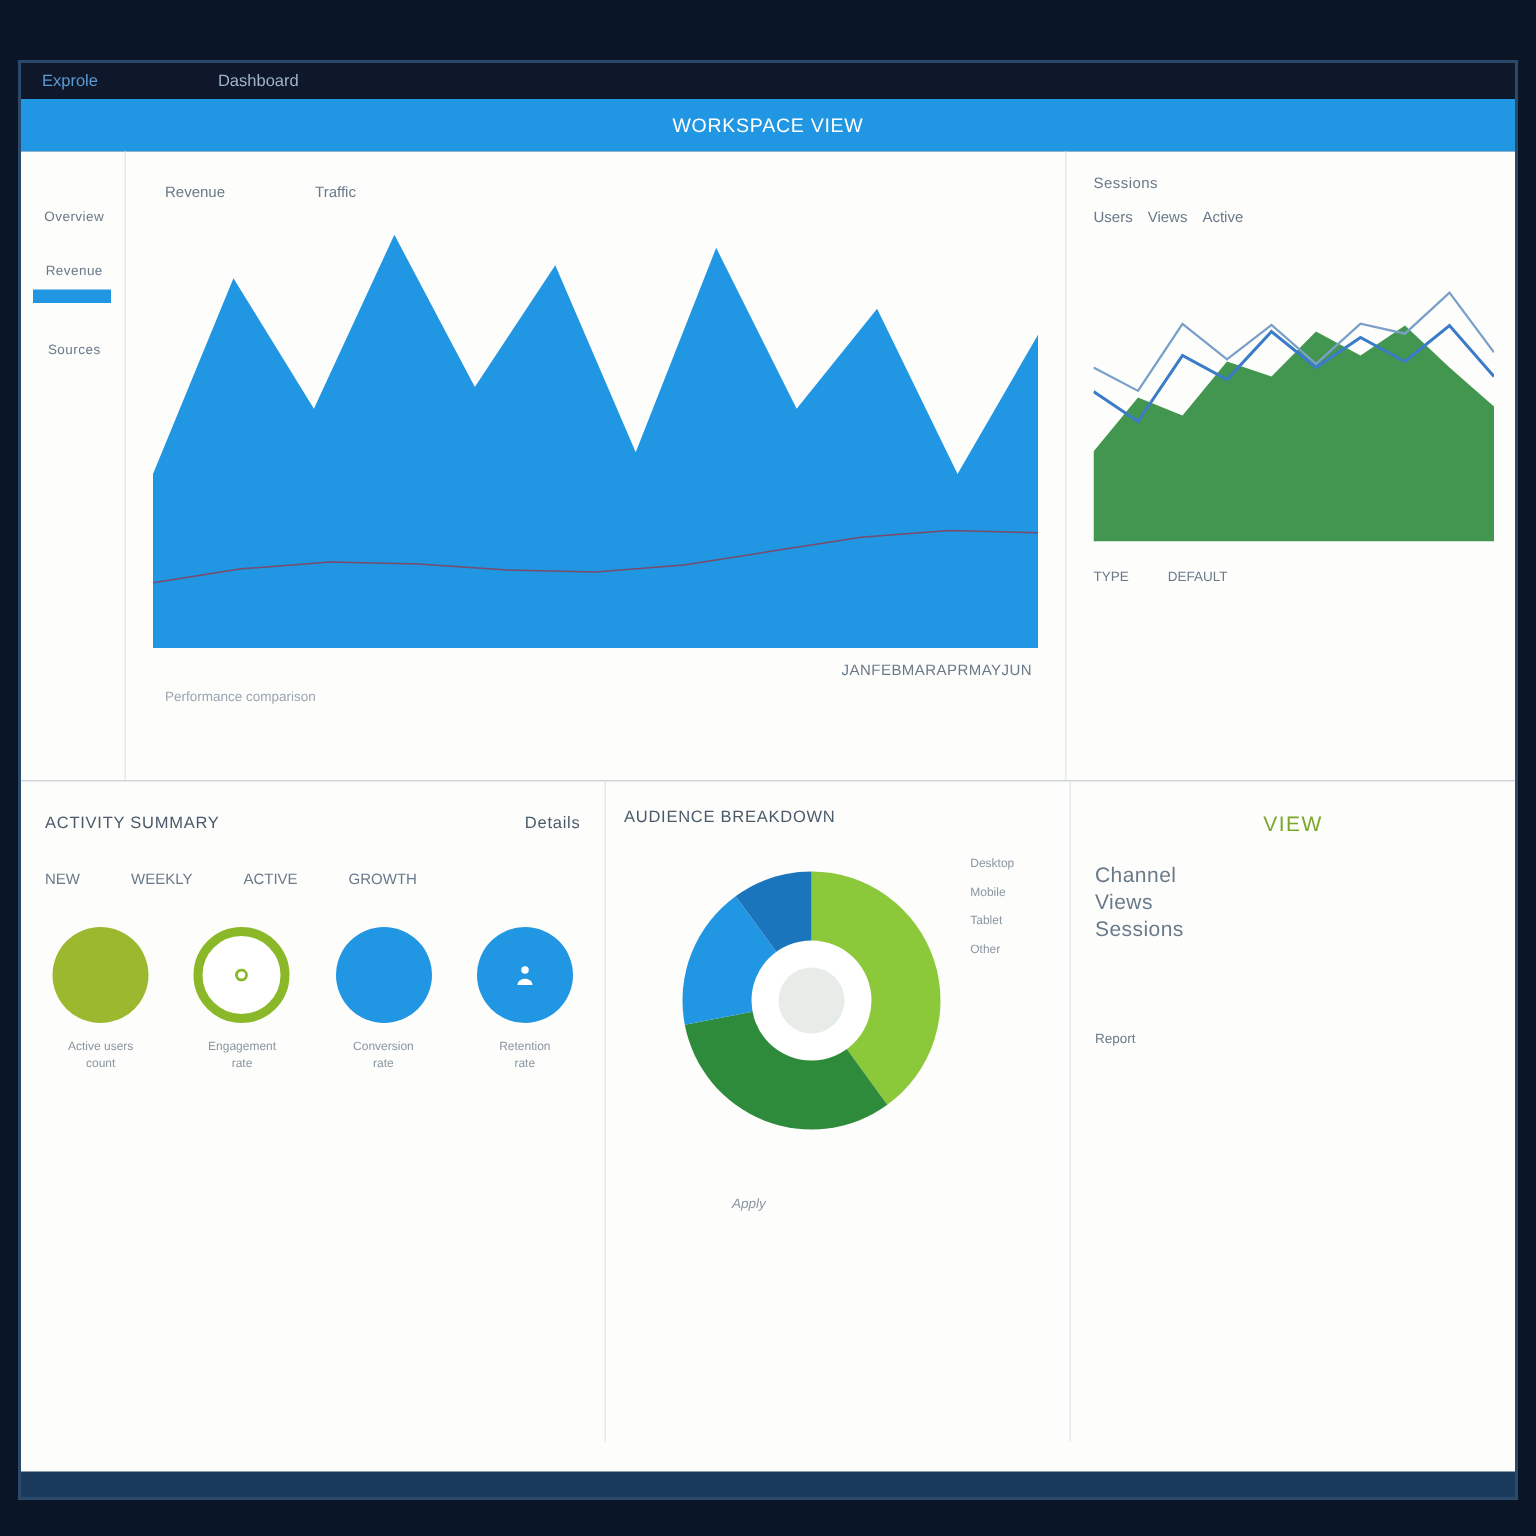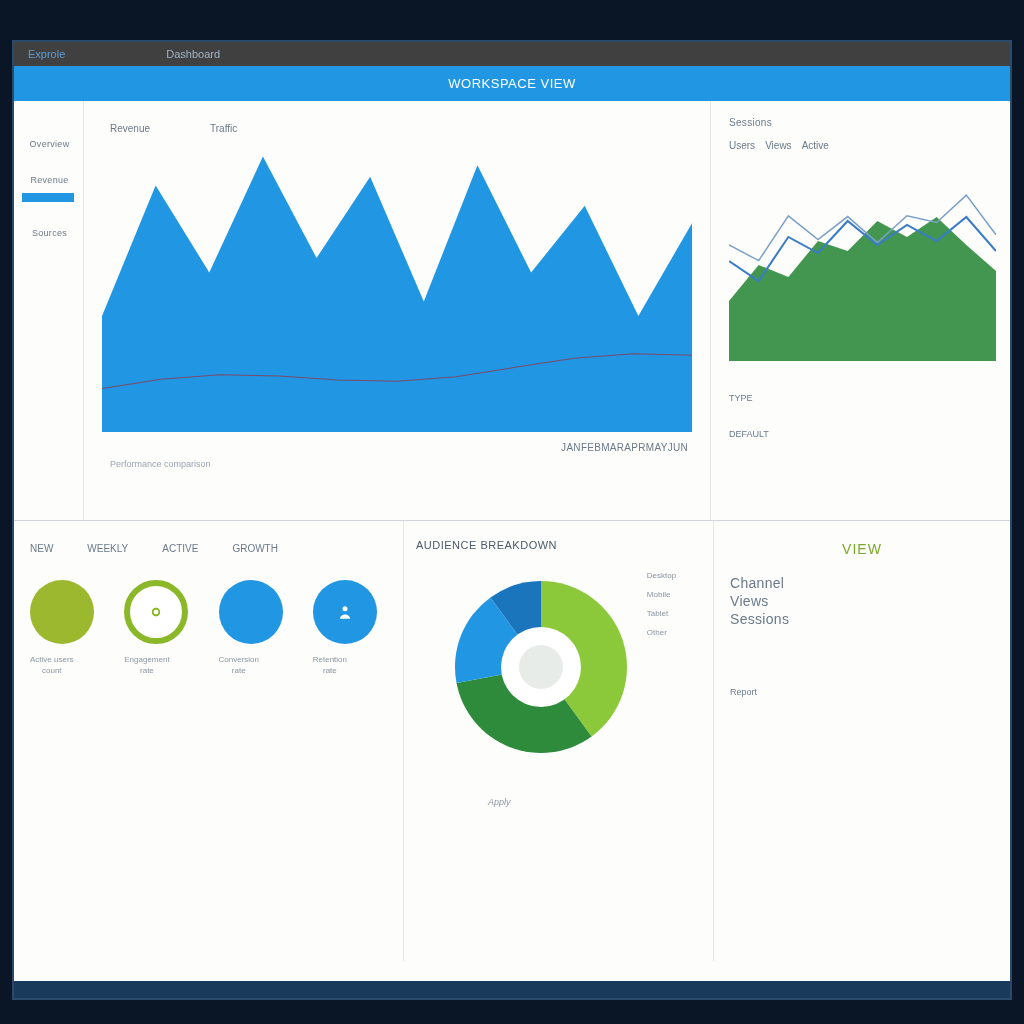--- a/index.html
+++ b/index.html
@@ -11,26 +11,26 @@
   height: 1024px;
   overflow: hidden;
 }
 .screen {
   background: #1a3a5c;
   margin: 40px 12px 12px 12px;
   border: 2px solid #2b4a6b;
   height: 960px;
 }
 .titlebar {
-  background: #404040;
+  background: #0f172a;
   color: #9fb4c9;
   font-size: 11px;
   padding: 6px 14px;
   display: flex;
-  gap: 101px;
+  gap: 80px;
 }
 .titlebar span:first-child { color: #5a9bd4; }
 .header-band {
   background: #2196e3;
   color: #fff;
   font-size: 13px;
   letter-spacing: 0.5px;
   padding: 10px 0;
   display: flex;
 }
@@ -96,21 +96,21 @@
   width: 300px;
   padding: 16px 14px 0 18px;
   font-size: 10px;
   color: #6a7a8a;
   border-left: 1px solid #e6e9ec;
 }
 .right-top .rt-title { margin-bottom: 12px; letter-spacing: 0.3px; }
 .right-top .mini-labels { display: flex; flex-direction: row; gap: 10px; margin-bottom: 6px; }
 .mini-chart { height: 200px; margin-top: 10px; }
 .mini-chart svg { width: 100%; height: 100%; }
-.right-top .rt-foot { display: flex; gap: 26px; margin-top: 32px; font-size: 9px; flex-direction: column; }
+.right-top .rt-foot { display: flex; gap: 26px; margin-top: 18px; font-size: 9px; }
 
 .row-bottom {
   display: flex;
   height: 440px;
 }
 .panel-metrics {
   width: 390px;
   padding: 22px 16px;
   border-right: 1px solid #e6e9ec;
 }
@@ -130,21 +130,21 @@
   margin-bottom: 26px;
 }
 .circle-row {
   display: flex;
   gap: 20px;
   margin-bottom: 18px;
 }
 .circle-item {
   display: flex;
   flex-direction: column;
-  align-items: flex-start;
+  align-items: center;
   width: 80px;
 }
 .circ {
   width: 64px;
   height: 64px;
   border-radius: 50%;
   display: flex;
   align-items: center;
   justify-content: center;
   color: #fff;
@@ -287,20 +287,24 @@
         <div class="rt-foot">
           <span>TYPE</span>
           <span>DEFAULT</span>
         </div>
       </div>
     </div>
 
     <div class="row-bottom">
 
       <div class="panel-metrics">
+        <div class="pm-header">
+          <span>ACTIVITY SUMMARY</span>
+          <span>Details</span>
+        </div>
         <div class="pm-sub">
           <span>NEW</span>
           <span>WEEKLY</span>
           <span>ACTIVE</span>
           <span>GROWTH</span>
         </div>
         <div class="circle-row">
           <div class="circle-item">
             <div class="circ olive"></div>
             <div class="cap"><span>Active users</span><br><span>count</span></div>

